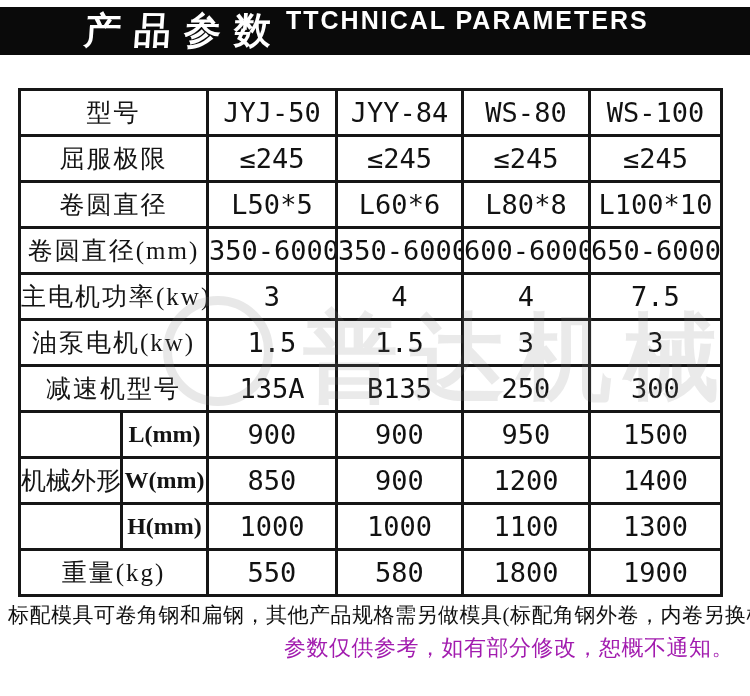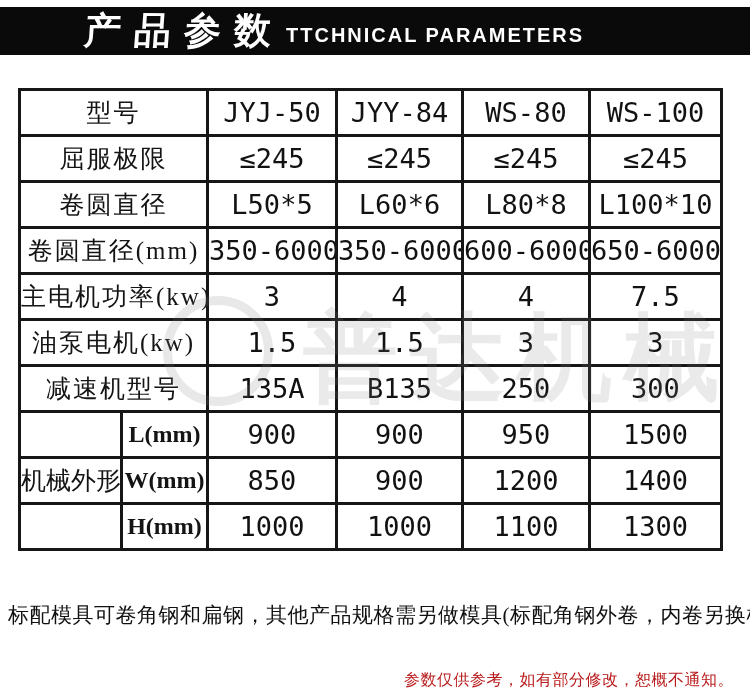--- a/index.html
+++ b/index.html
@@ -5,23 +5,23 @@
   html,body{margin:0;padding:0;background:#ffffff;}
   .page{position:relative;width:750px;height:696px;background:#ffffff;overflow:hidden;
         font-family:"Liberation Serif","DejaVu Serif",serif;}
 
   
   .banner{position:absolute;top:7px;left:0;width:750px;height:48px;background:#0a0a0a;
           display:flex;align-items:center;}
   .banner .t-zh{margin-left:84px;font-size:37px;font-weight:900;color:#ffffff;
                 letter-spacing:13px;font-family:"Liberation Sans","DejaVu Sans",sans-serif;
                 transform:skewX(-4deg);white-space:nowrap;}
-  .banner .t-en{font-size:20px;font-weight:700;color:#ffffff;letter-spacing:2px;
+  .banner .t-en{font-size:25px;font-weight:700;color:#ffffff;letter-spacing:2px;
                 font-family:"Liberation Sans","DejaVu Sans",sans-serif;
-                align-self:flex-end;padding-bottom:8px;margin-left:2px;white-space:nowrap;}
+                align-self:flex-end;padding-bottom:20px;margin-left:2px;white-space:nowrap;}
 
   
   table.spec{position:absolute;left:18px;top:88px;width:705px;border-collapse:collapse;
              table-layout:fixed;background:#ffffff;}
   table.spec td{border:3px solid #161616;height:43px;text-align:center;vertical-align:middle;
                 padding:0;overflow:hidden;white-space:nowrap;}
   td.lbl{font-family:"Liberation Serif","DejaVu Serif",serif;font-size:25px;color:#141414;
          letter-spacing:2px;}
   td.sub{font-family:Liberation Serif, serif;font-weight:700;
          font-size:24px;color:#141414;}
@@ -31,21 +31,21 @@
   .watermark{position:absolute;top:296px;left:163px;display:flex;align-items:flex-end;
              pointer-events:none;z-index:3;}
   .wm-circle{width:92px;height:92px;border:9px solid rgba(130,130,130,0.18);
              border-radius:50%;margin-right:30px;flex:0 0 auto;}
   .wm-text{font-size:95px;font-weight:700;letter-spacing:12px;color:rgba(130,130,130,0.17);
            font-family:"Liberation Serif","DejaVu Serif",serif;white-space:nowrap;line-height:1;}
 
   
   .foot1{position:absolute;left:8px;top:601px;font-size:21px;color:#111111;
          letter-spacing:0.5px;white-space:nowrap;}
-  .foot2{position:absolute;right:16px;top:670px;font-size:16px;color:#b91c1c;
+  .foot2{position:absolute;right:16px;top:633px;font-size:22px;color:#a21caf;
          letter-spacing:0.5px;white-space:nowrap;}
 </style>
 </head>
 <body>
 
 <div class="page">
 
   <div class="banner">
     <span class="t-zh">产品参数</span>
     <span class="t-en">TTCHNICAL PARAMETERS</span>
@@ -138,20 +138,27 @@
 
     <tr>
       <td class="lbl"></td>
       <td class="sub">H(mm)</td>
       <td class="val">1000</td>
       <td class="val">1000</td>
       <td class="val">1100</td>
       <td class="val">1300</td>
     </tr>
 
+    <tr>
+      <td colspan="2" class="lbl">重量(kg)</td>
+      <td class="val">550</td>
+      <td class="val">580</td>
+      <td class="val">1800</td>
+      <td class="val">1900</td>
+    </tr>
   </tbody>
     </table>
 
   <div class="watermark">
     <span class="wm-circle"></span>
     <span class="wm-text">普达机械</span>
   </div>
 
   <div class="foot1">标配模具可卷角钢和扁钢，其他产品规格需另做模具(标配角钢外卷，内卷另换模具)。</div>
   <div class="foot2">参数仅供参考，如有部分修改，恕概不通知。</div>

